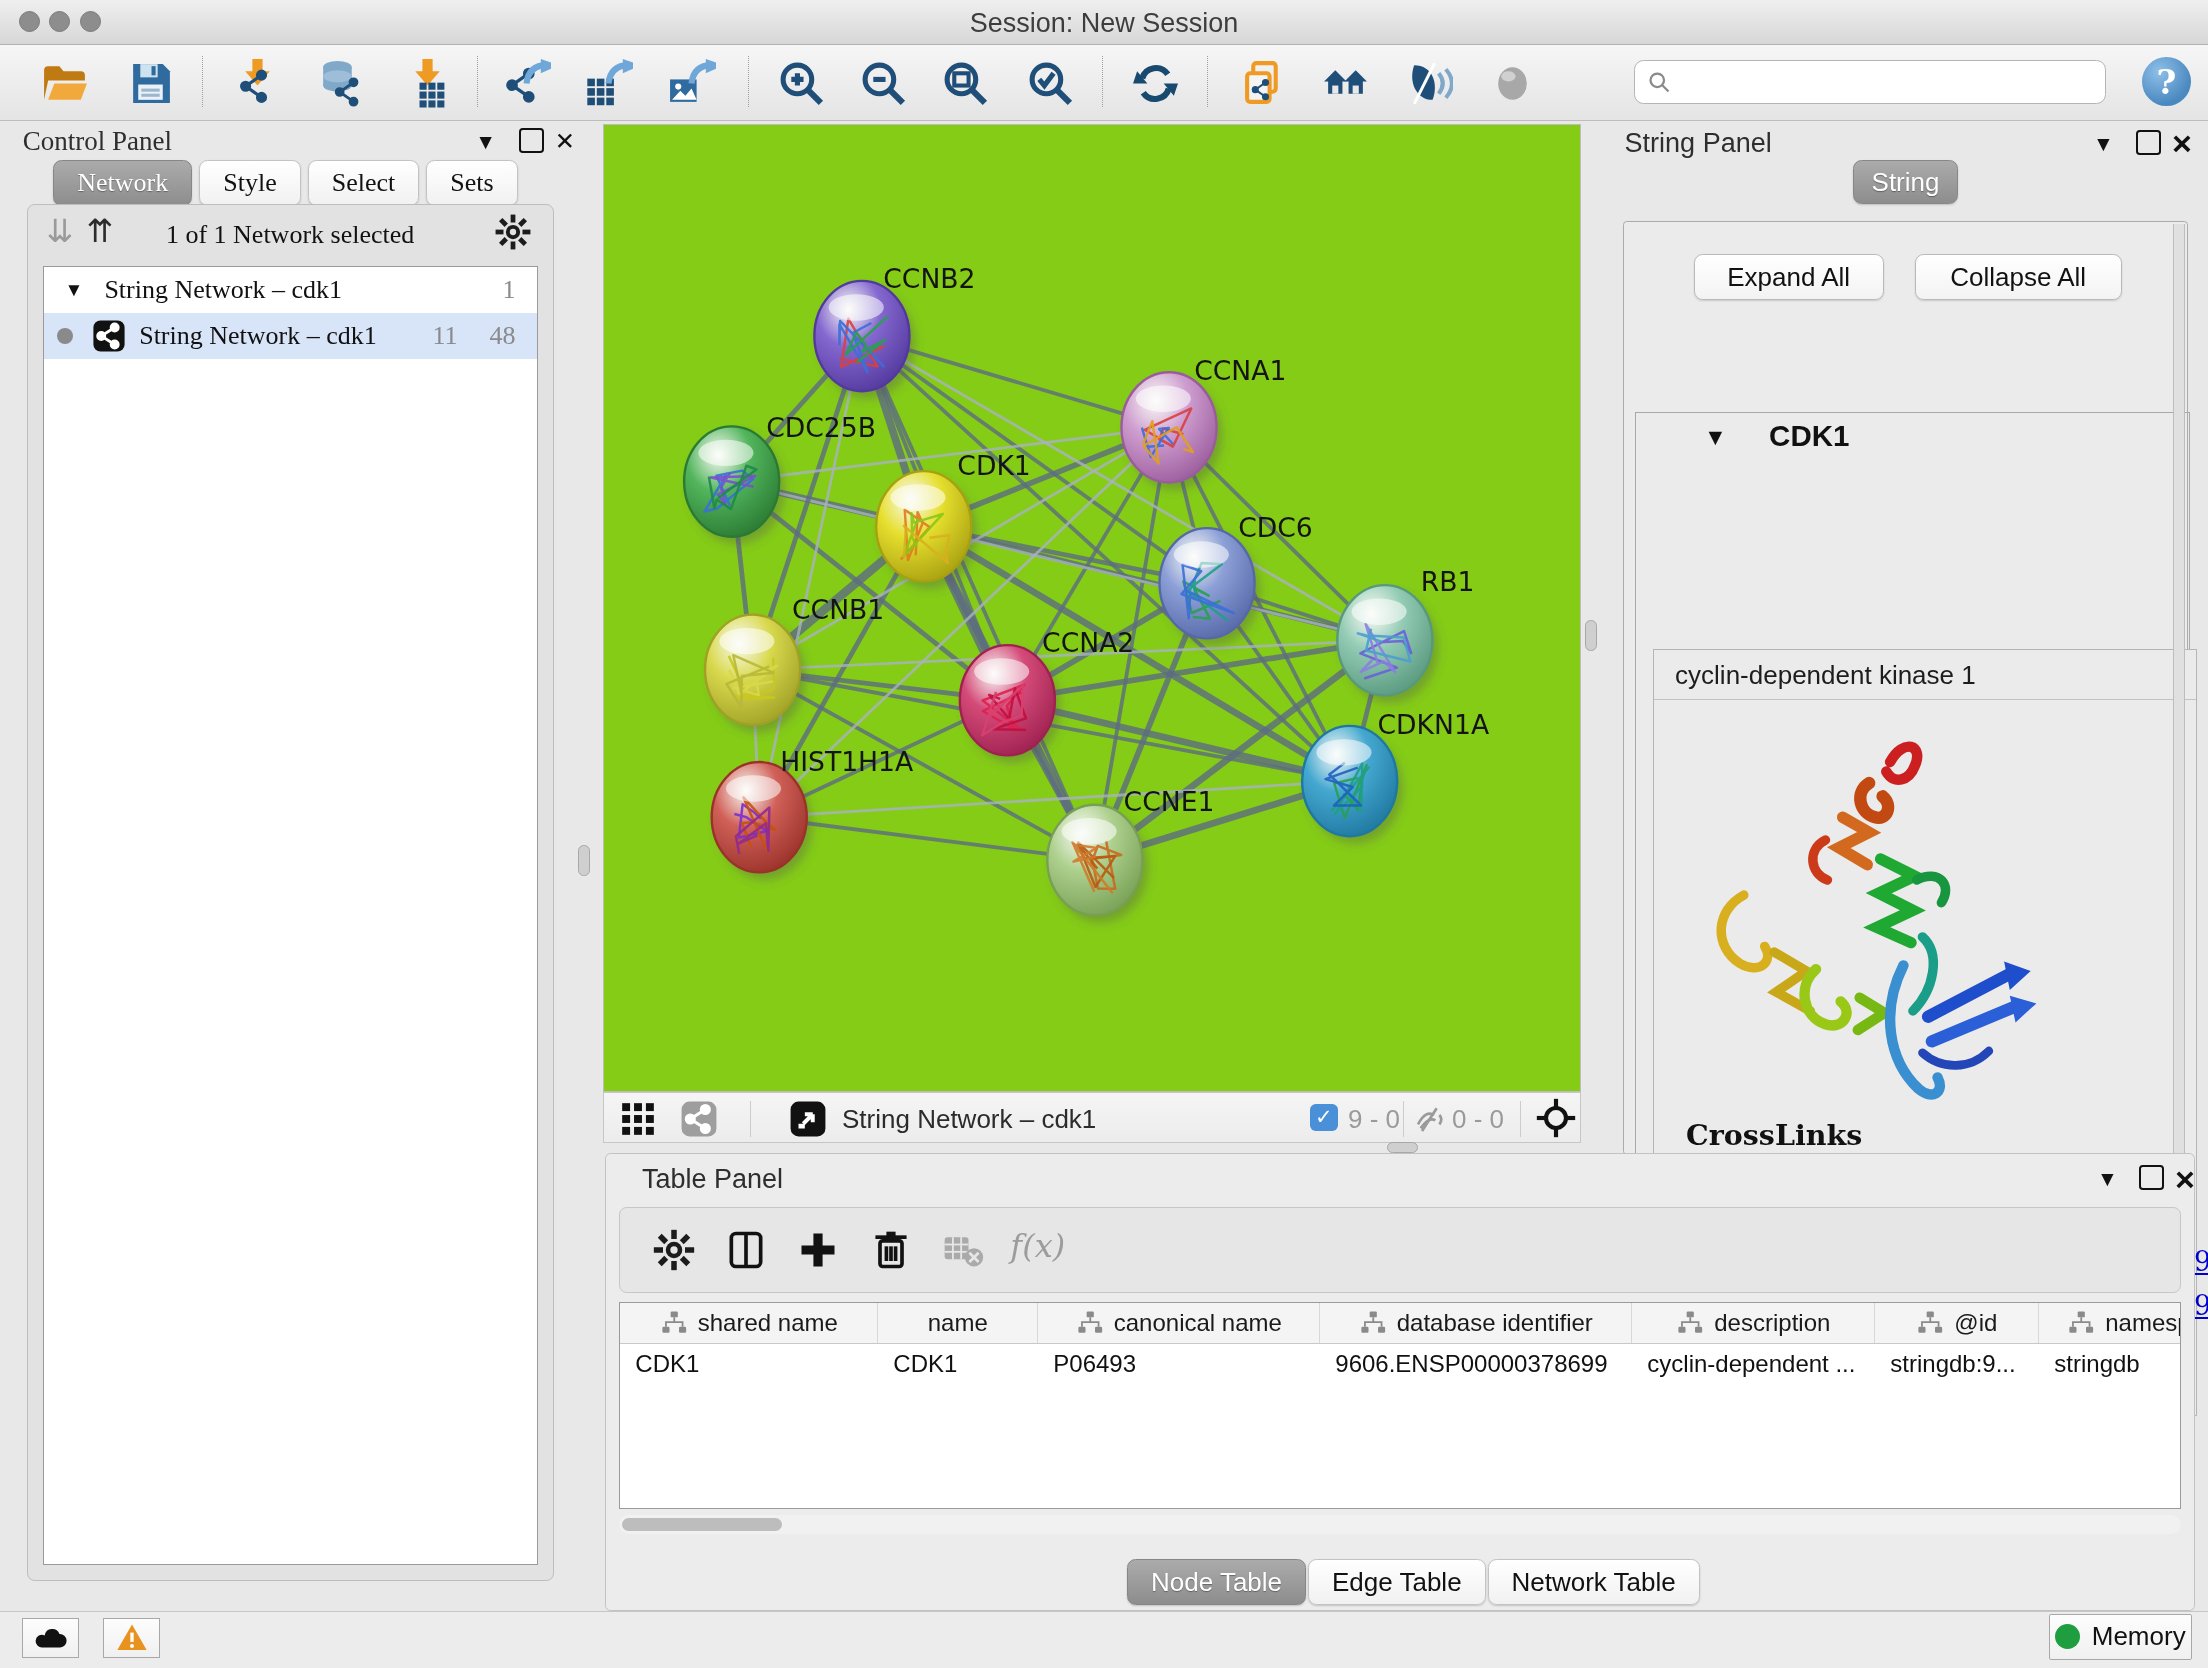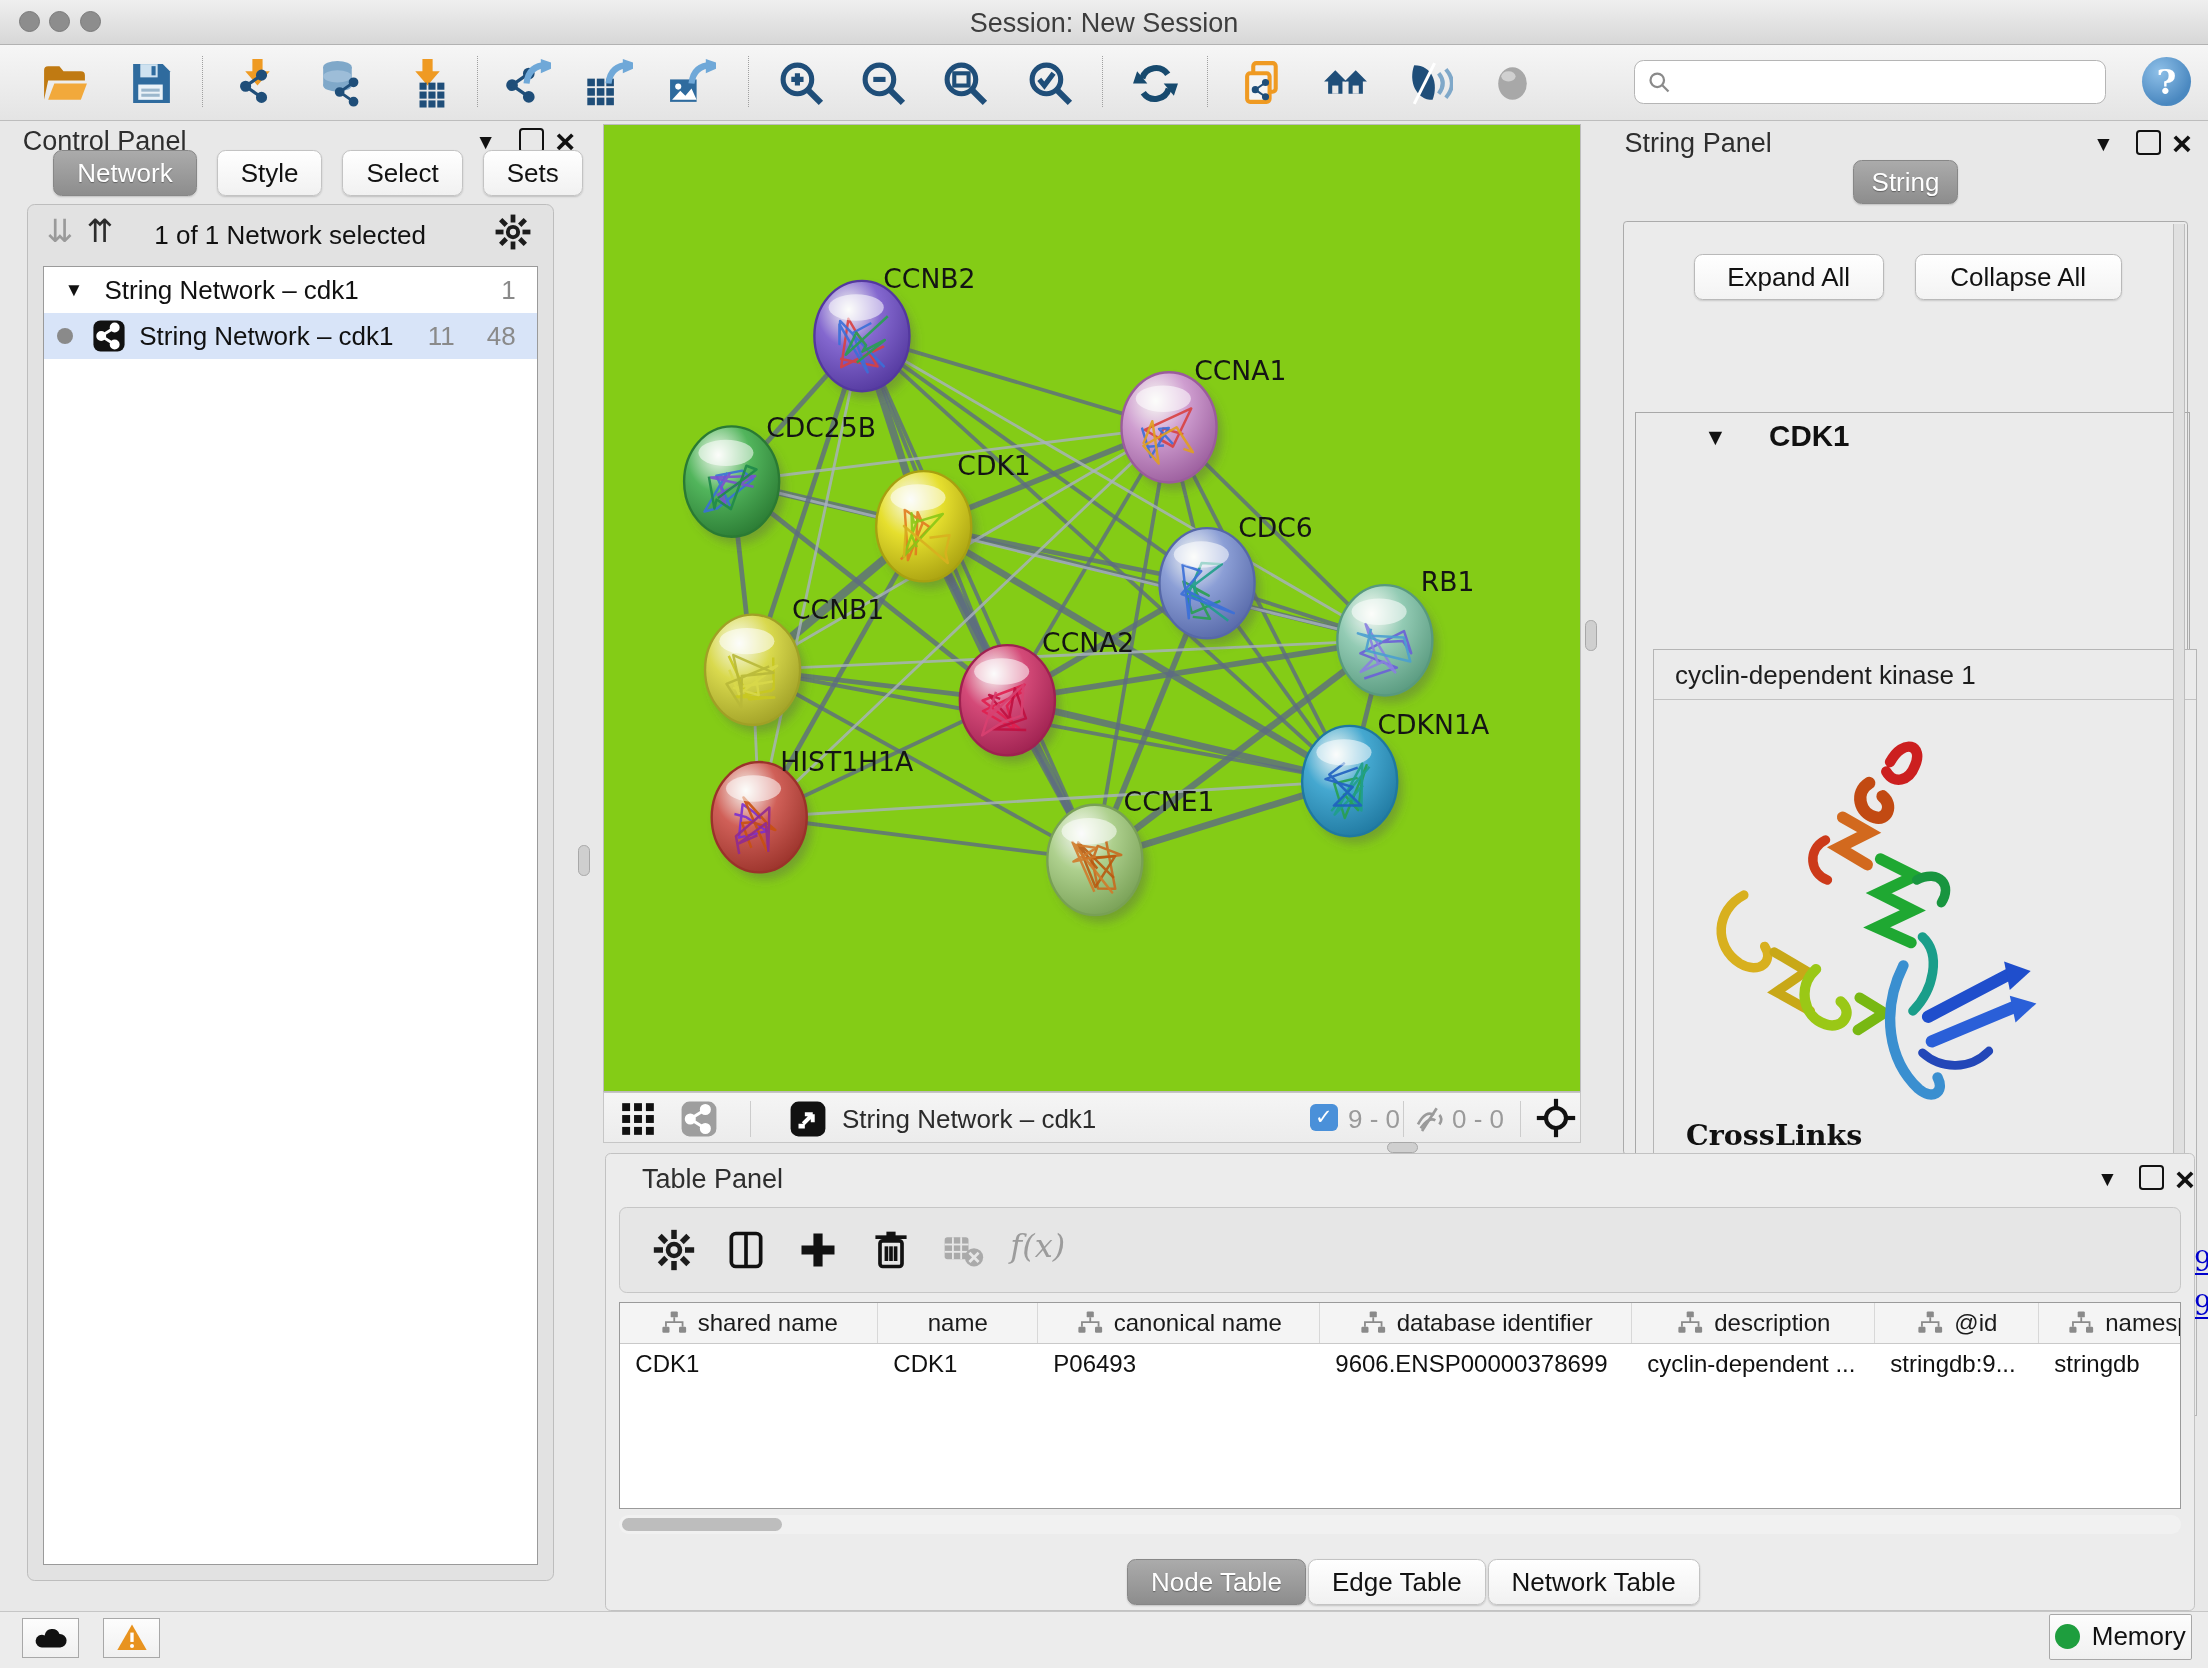--- a/index.html
+++ b/index.html
@@ -28,21 +28,21 @@
   .sqbtn{width:21px;height:21px;border:2.9px solid #111;border-radius:3.8px;}
   .xbtn{font-size:34px;font-weight:bold;color:#111;line-height:1;}
   .tri{font-size:21px;color:#111;}
   .tabbtn{height:44px;border:1px solid #c3c3c3;background:linear-gradient(#ffffff,#f1f1f1);color:#111;
           border-radius:8.6px;font-size:26px;padding:0 23px;display:flex;align-items:center;justify-content:center;
           box-shadow:0 1px 1.9px rgba(0,0,0,.18);white-space:nowrap;}
   .tabbtn.sel{background:linear-gradient(#ababab,#8d8d8d);color:#fff;border-color:#878787;text-shadow:0 1px 1px rgba(0,0,0,.35);}
   .btn3d{background:linear-gradient(#ffffff,#f3f3f3);border:1px solid #b9b9b9;border-radius:8.6px;
          font-size:26px;color:#111;display:flex;align-items:center;justify-content:center;box-shadow:0 1px 1.9px rgba(0,0,0,.15);}
   
-  .control-panel{left:13.3px;top:122px;width:552px;height:1470px;}
+  .control-panel{left:13.3px;top:122px;width:552px;height:1470px;font-family:Liberation Serif, serif;}
   .subpanel{left:13.3px;top:82px;width:525px;height:1375px;background:#e2e2e2;border:1px solid #bdbdbd;border-radius:7.6px;}
   .chev{font-size:32px;line-height:1;}
   .treebox{left:15px;top:61px;width:493px;height:1297px;background:#fff;border:1.9px solid #9a9a9a;}
   .treerow{left:0;width:100%;height:46px;display:flex;align-items:center;font-size:26px;color:#111;}
   .treerow .cnt{color:#8a8a8a;}
   .rowsel{background:#d8e4f8;}
   .dot{width:16px;height:16px;border-radius:50%;background:#8a8a8a;}
   
   .canvas{left:603px;top:124px;width:978px;height:968px;background:#84cc16;border:1px solid #bcbcbc;box-sizing:border-box;}
   .netbar{left:603px;top:1092px;width:978px;height:51px;background:linear-gradient(#f5f5f5,#ececec);
@@ -296,21 +296,21 @@
     <div class="abs tbsep" style="left: 748px;"></div>
     <div class="abs tbsep" style="left: 1102px;"></div>
     <div class="abs tbsep" style="left: 1207px;"></div>
   </div>
 
 <div class="abs control-panel">
   <div class="abs ptitle" style="left:9.5px;top:3.8px">Control Panel</div>
   <div class="abs tri" style="left:462px;top:7.6px">▼</div>
   <div class="abs sqbtn" style="left:506px;top:5.7px"></div>
   <div class="abs xbtn" style="left:542px;top:1.9px">×</div>
-  <div class="abs" style="left:40px;top:28px;display:flex;gap:20px" id="cp-tabs">
+  <div class="abs" style="left:40px;top:38px;display:flex;gap:7px" id="cp-tabs">
       <div class="tabbtn sel">Network</div>
       <div class="tabbtn">Style</div>
       <div class="tabbtn">Select</div>
       <div class="tabbtn">Sets</div>
     </div>
   <div class="abs subpanel">
     <span class="abs chev" style="left:19px;top:9.5px;color:#9a9a9a">⇊</span>
     <span class="abs chev" style="left:59px;top:9.5px;color:#2c2c2c">⇈</span>
     <div class="abs" style="left:0;top:15px;width:100%;text-align:center;font-size:26px;color:#111">1 of 1 Network selected</div>
     <span class="abs" style="right:21px;top:7.6px">

